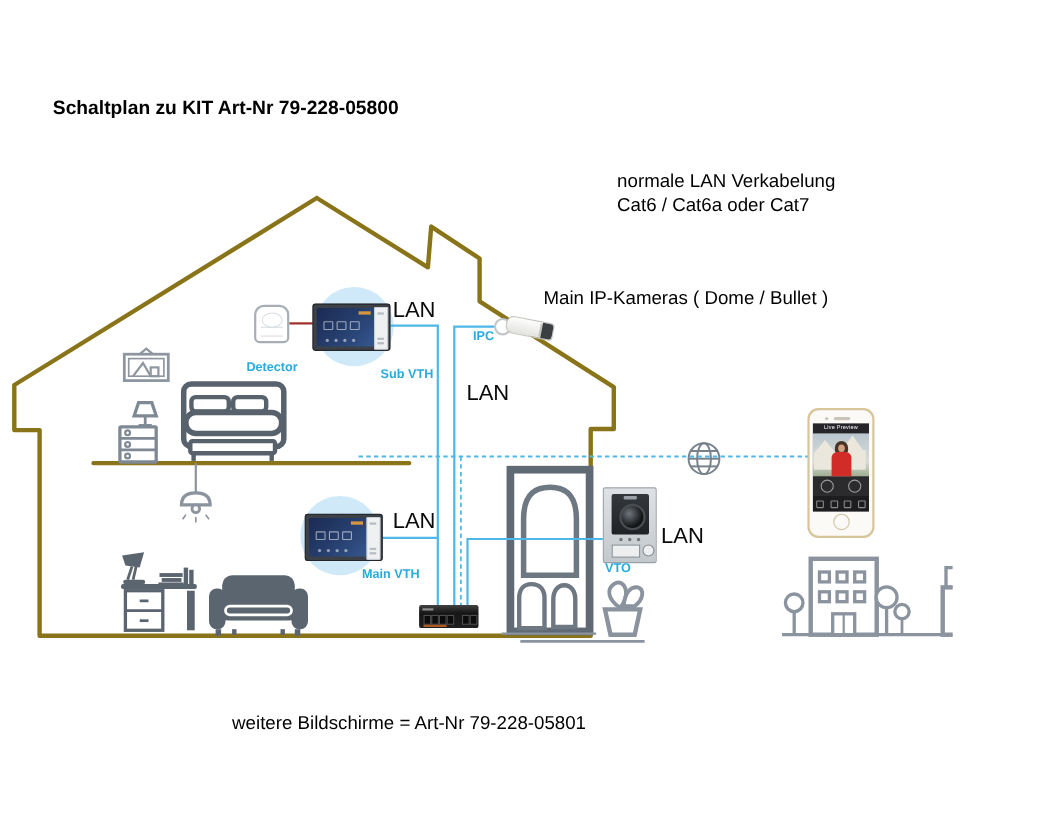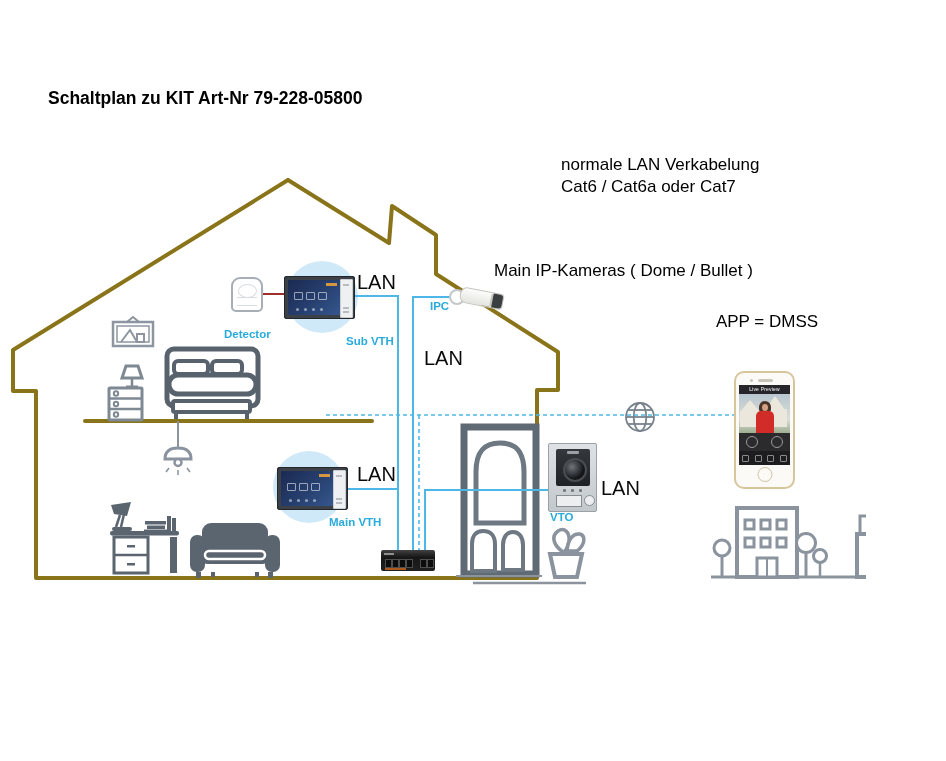--- a/index.html
+++ b/index.html
@@ -373,23 +373,23 @@
   <div class="txt title">Schaltplan zu KIT Art-Nr 79-228-05800</div>
 
   <div class="txt lan-info">
     <span>normale LAN Verkabelung</span>
     <span>Cat6 / Cat6a oder Cat7</span>
   </div>
 
   <div class="txt cameras-note">Main IP-Kameras ( Dome / Bullet )</div>
 
   <div class="txt app-note">
-    <span>APP = DMSS</span>
-  </div>
-
+  </div>
+
+  <div class="txt bottom-note">weitere Bildschirme = Art-Nr 79-228-05801</div>
 
   <div class="lan-label" style="left:357px;top:271px;">LAN</div>
   <div class="lan-label" style="left:424px;top:347px;">LAN</div>
   <div class="lan-label" style="left:357px;top:463px;">LAN</div>
   <div class="lan-label" style="left:601px;top:477px;">LAN</div>
 
   <div class="dev-label" style="left:224px;top:328px;">Detector</div>
   <div class="dev-label" style="left:329px;top:335px;margin-left:17px;">Sub VTH</div>
   <div class="dev-label" style="left:329px;top:516px;text-align:center;">Main VTH</div>
   <div class="dev-label" style="left:430px;top:300px;">IPC</div>

